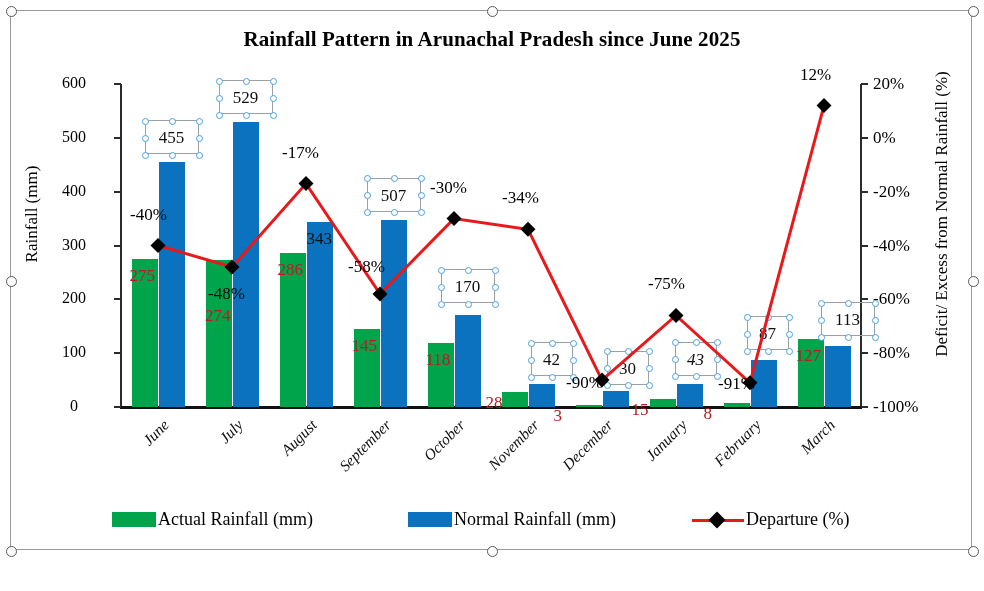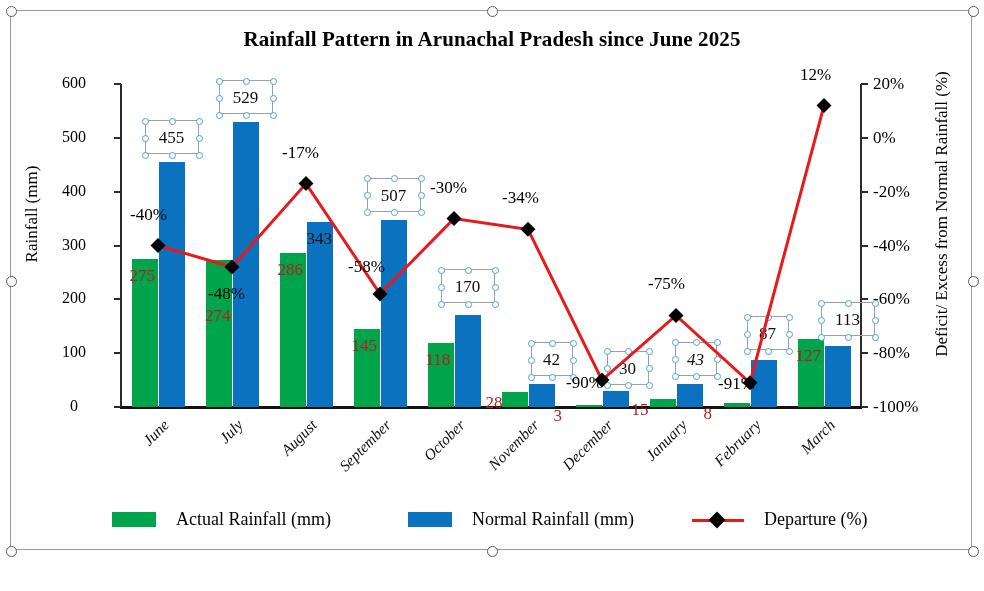--- a/index.html
+++ b/index.html
@@ -101,21 +101,21 @@
 
   
   .cat-label{
     position:absolute;font-size:15.5px;font-style:italic;color:#111;
     transform:rotate(-45deg);transform-origin:right top;white-space:nowrap;
     text-align:right;
   }
 
   
   #legend{position:absolute;left:0;top:505px;width:984px;height:30px;}
-  .lg-item{position:absolute;display:flex;align-items:center;gap:20px;}
+  .lg-item{position:absolute;display:flex;align-items:center;gap:2px;}
   .lg-swatch{width:44px;height:15px;}
   .lg-text{font-size:18px;color:#000;white-space:nowrap;}
   .lg-line{position:relative;width:52px;height:14px;}
   .lg-line .ln{position:absolute;left:0;top:6px;width:52px;height:3px;background:#e8191b;}
   .lg-line .dia{
     position:absolute;left:19px;top:1px;width:12px;height:12px;background:#000;
     transform:rotate(45deg);
   }
 
   #caption{

